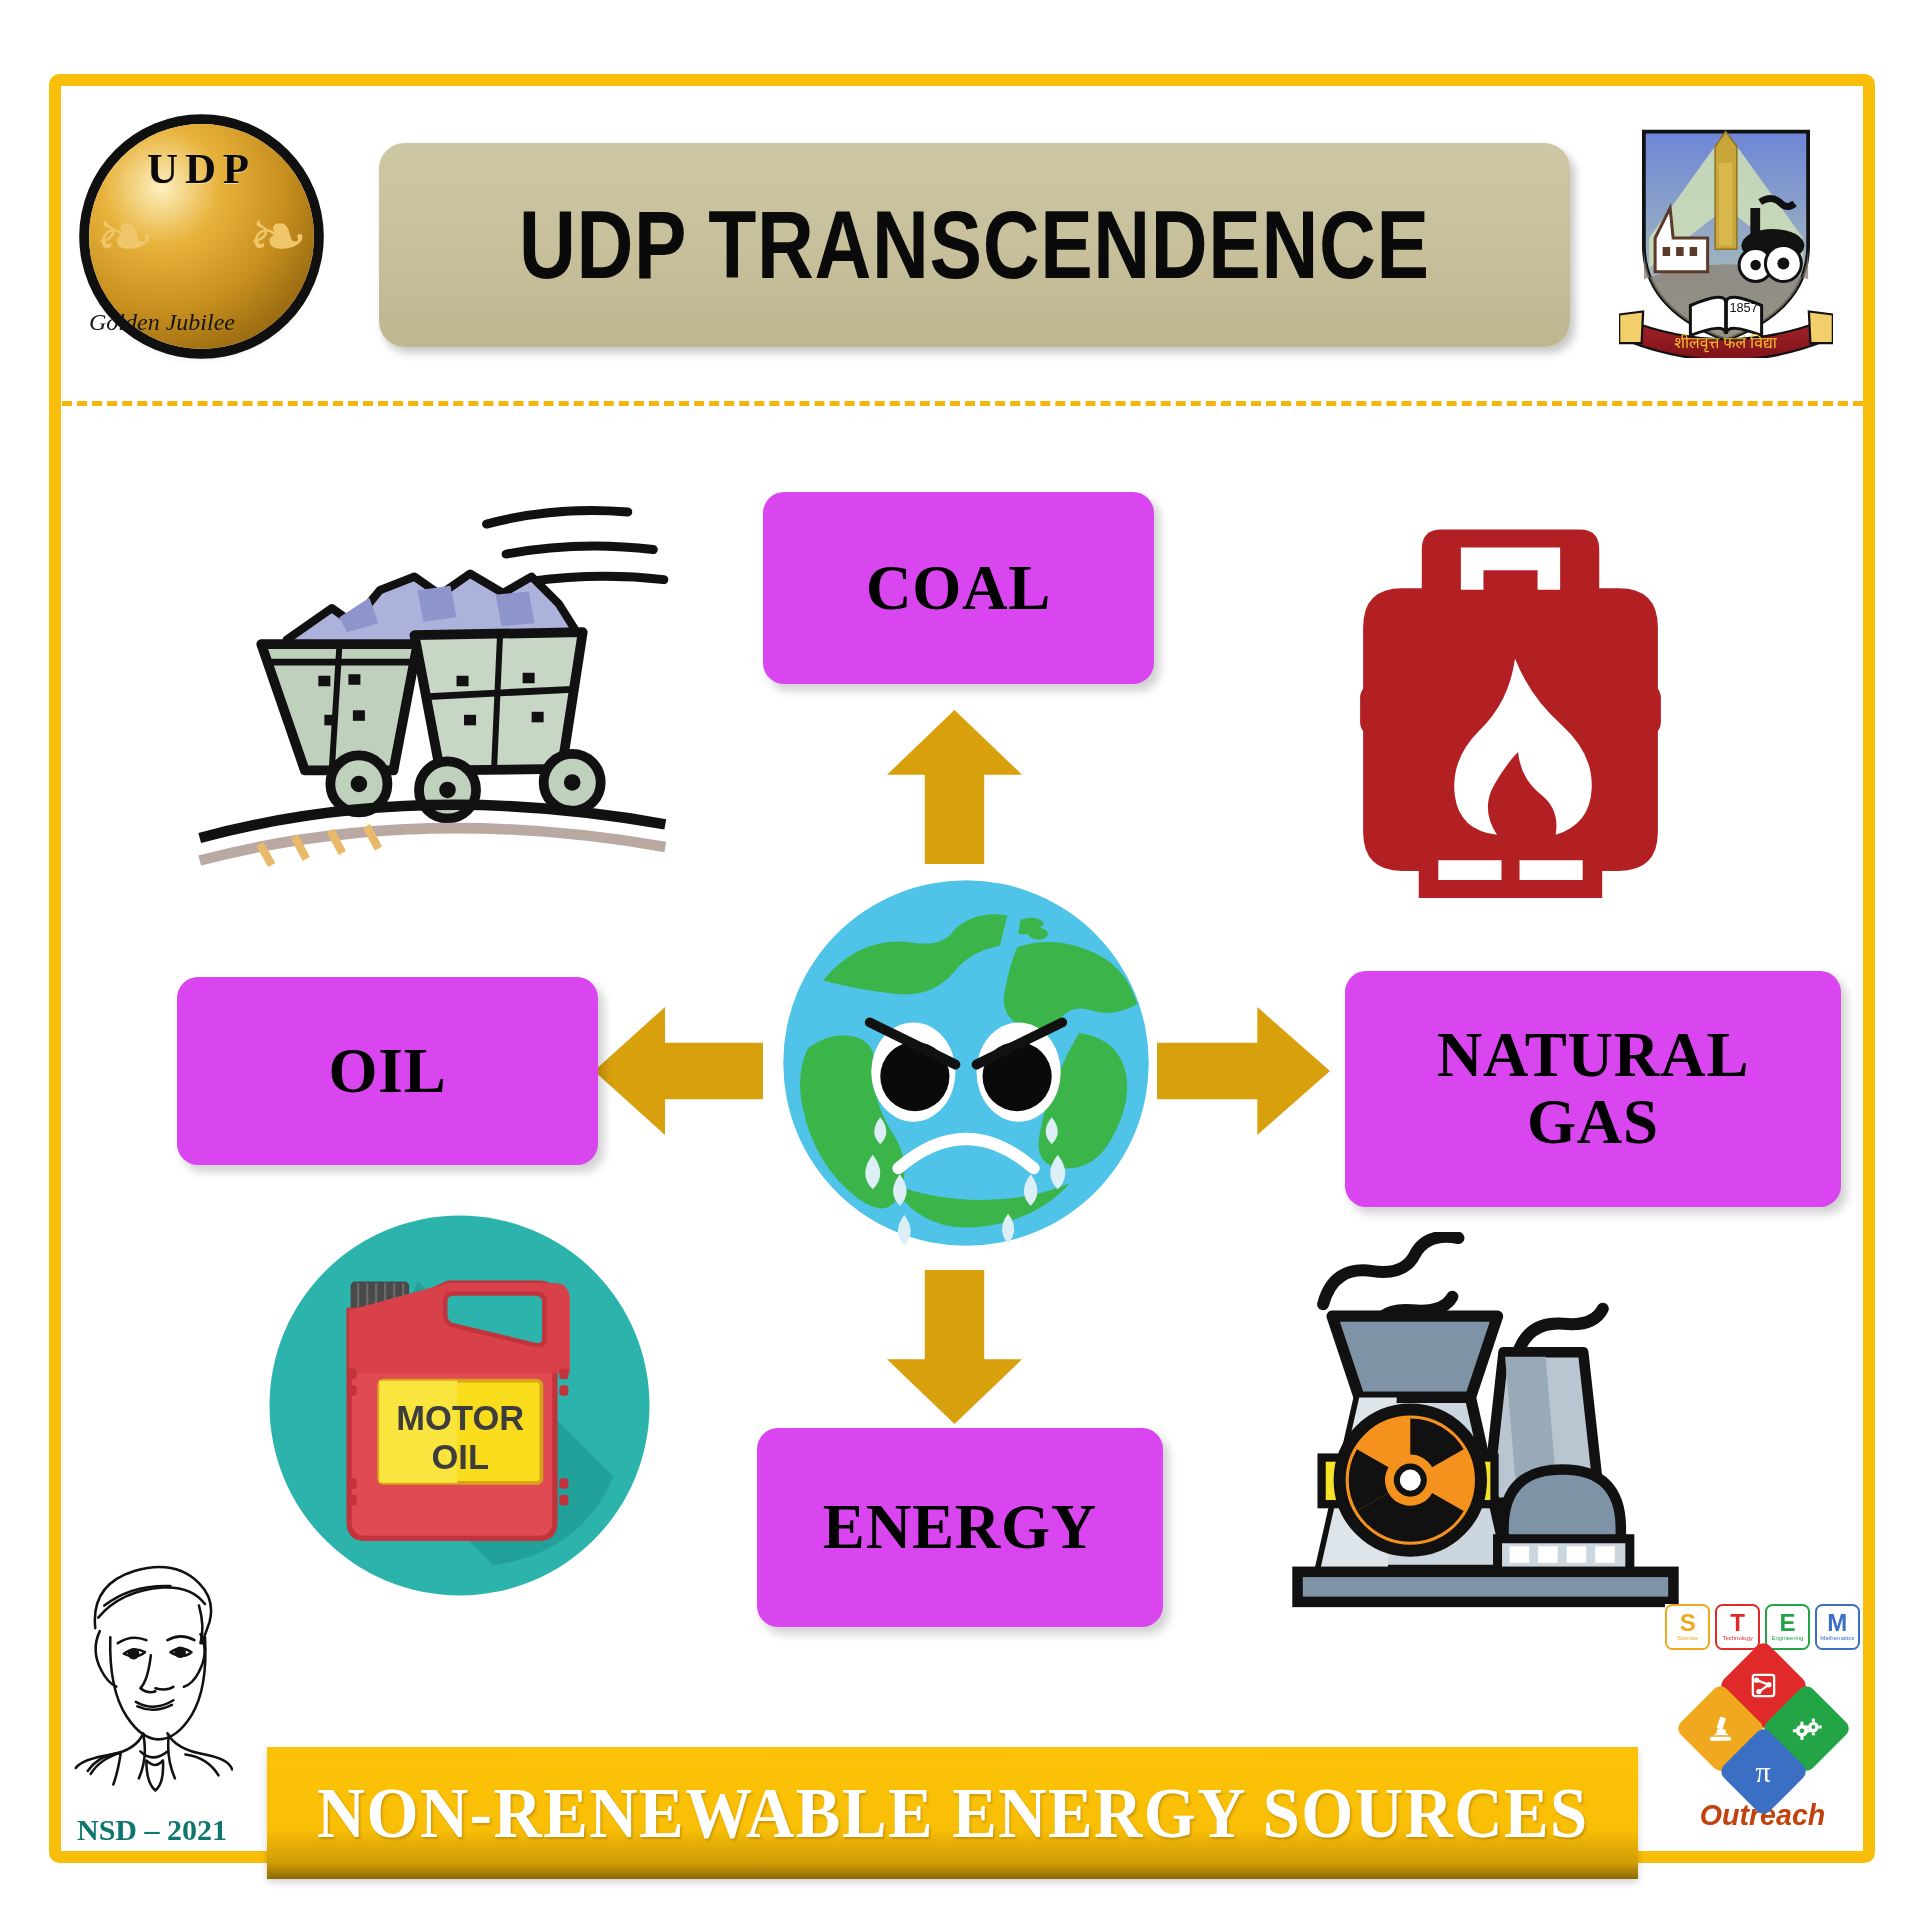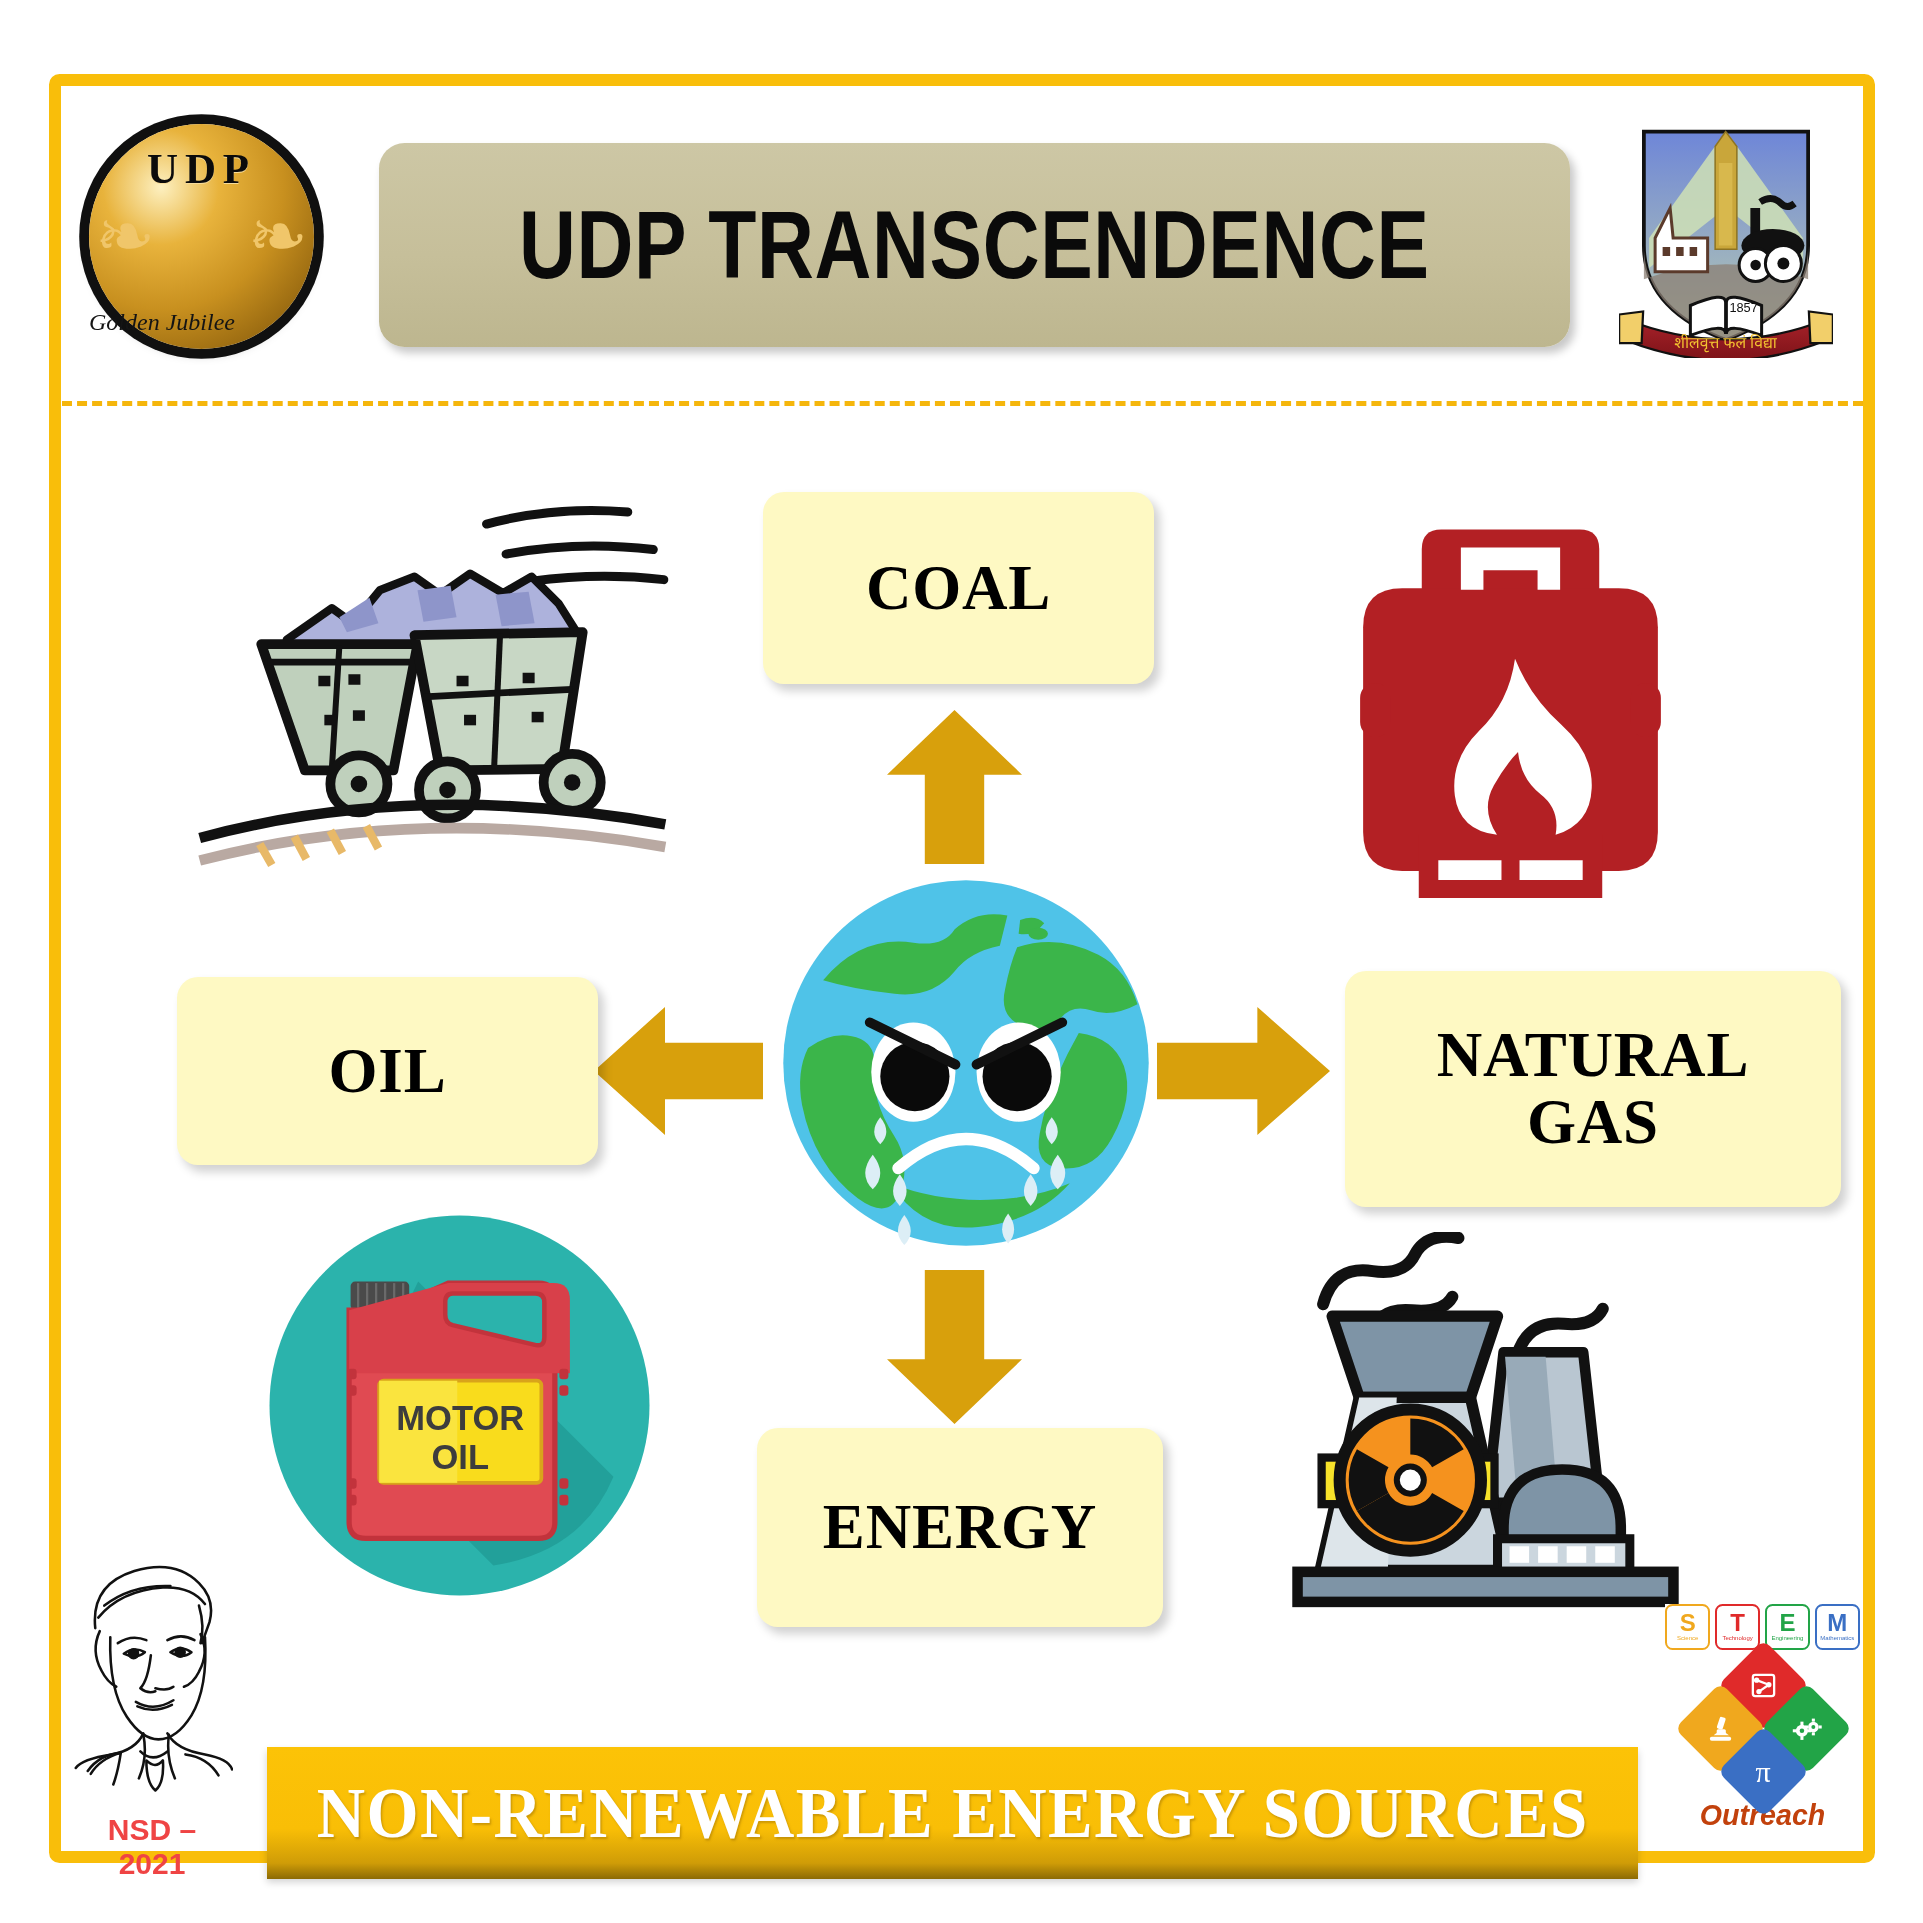--- a/index.html
+++ b/index.html
@@ -42,21 +42,21 @@
       font-size:96px;letter-spacing:0.8px;color:#0a0a0a;transform:scaleX(.82);}
 
   
   .crest{position:absolute;left:1619px;top:118px;width:214px;height:240px;}
   .crest svg{width:100%;height:100%;}
 
   .divider{position:absolute;left:62px;top:401px;width:1801px;height:0;
       border-top:5.3px dashed #F5B60C;}
 
   
-  .lbl{position:absolute;background:#fef9c3;border-radius:21px;
+  .lbl{position:absolute;background:#d946ef;border-radius:21px;
       box-shadow:5.3px 6.8px 9.8px rgba(0,0,0,.18);
       display:flex;align-items:center;justify-content:center;text-align:center;
       font-family:"Liberation Serif",serif;font-weight:bold;color:#000;
       font-size:63px;line-height:1.06;letter-spacing:0.8px;}
   .lbl-coal   {left:763px;top:492px;width:391px;height:192px;}
   .lbl-oil    {left:177px;top:977px;width:421px;height:188px;}
   .lbl-gas    {left:1345px;top:971px;width:496px;height:236px;}
   .lbl-nuclear{left:757px;top:1428px;width:406px;height:199px;}
 
   
@@ -89,21 +89,21 @@
       display:flex;align-items:center;justify-content:center;
       box-shadow:0 3.8px 7.5px rgba(0,0,0,.18);}
   .bottom-banner span{font-family:"Liberation Serif",serif;font-weight:bold;color:#fff;
       font-size:72px;letter-spacing:1.5px;transform:scaleX(.93);
       text-shadow:1.5px 1.5px 2.3px rgba(120,80,0,.35);}
 
   
   .nsd{position:absolute;left:71px;top:1559px;width:162px;height:248px;}
   .nsd svg{width:100%;height:100%;}
   .nsd-label{position:absolute;left:71px;top:1813px;width:162px;text-align:center;
-      font-family:Liberation Sans, sans-serif;font-weight:bold;font-size:30px;color:#ef4444;}
+      font-family:Liberation Serif, serif;font-weight:bold;font-size:30px;color:#0f766e;}
 
   
   .stem{position:absolute;left:1665px;top:1604px;width:195px;height:240px;background:#fff;}
   .stem-row{display:flex;gap:4.5px;justify-content:center;margin-bottom:3px;}
   .stem-tile{width:42px;height:42px;border-radius:7.5px;border:2.3px solid;background:#fff;
       display:flex;flex-direction:column;align-items:center;justify-content:center;position:relative;}
   .stem-tile b{font-family:"Liberation Sans",sans-serif;font-size:24px;line-height:.85;}
   .stem-tile i{font-family:"Liberation Sans",sans-serif;font-size:6px;font-style:normal;
       line-height:1;margin-top:0.8px;}
   .stem-diamond{width:150px;height:150px;position:relative;margin:3px auto 0;}

